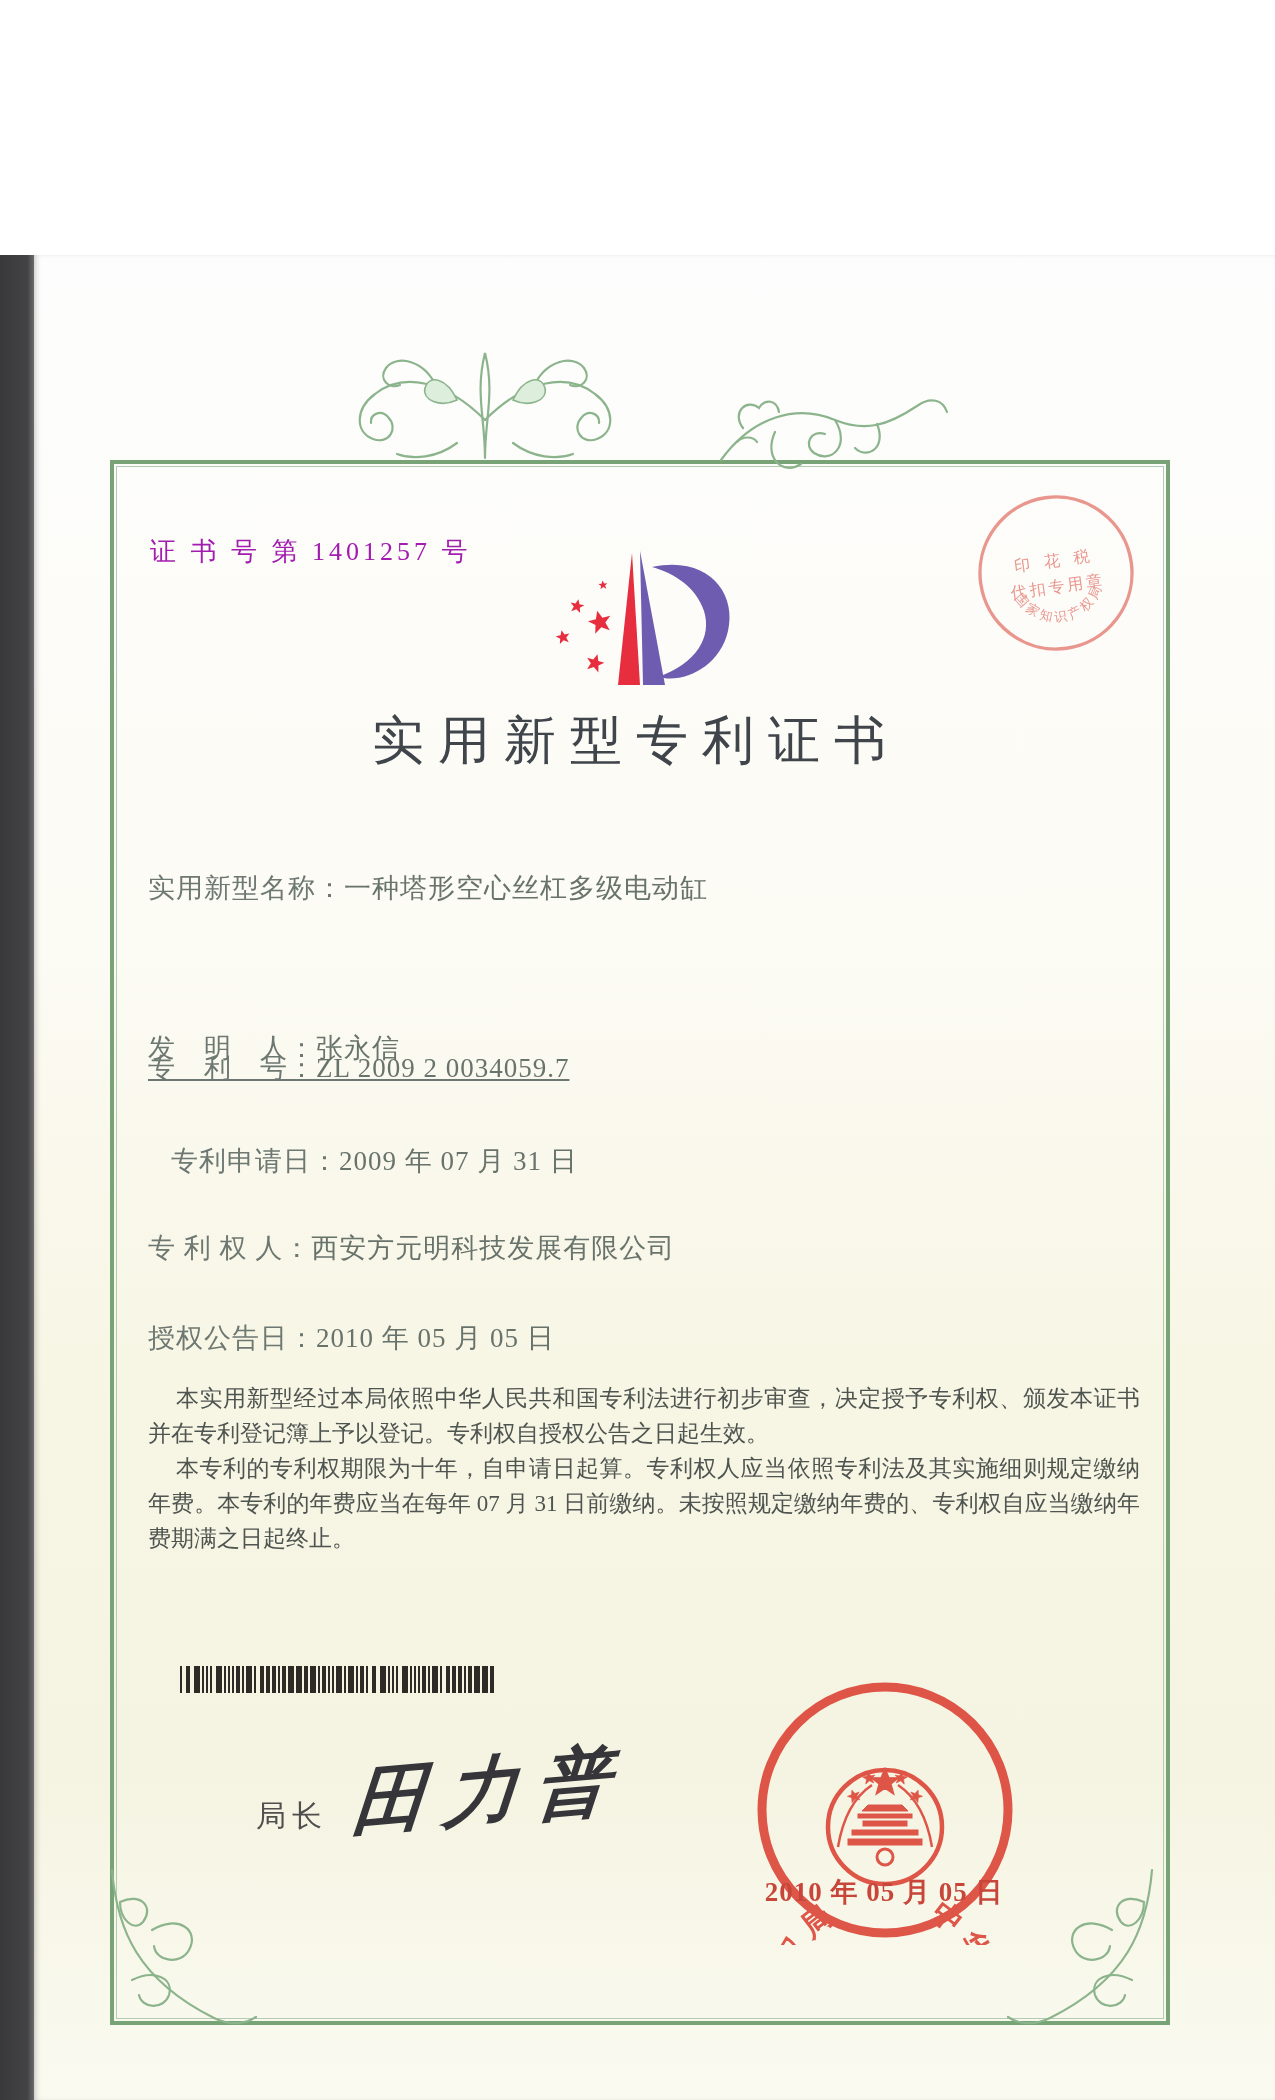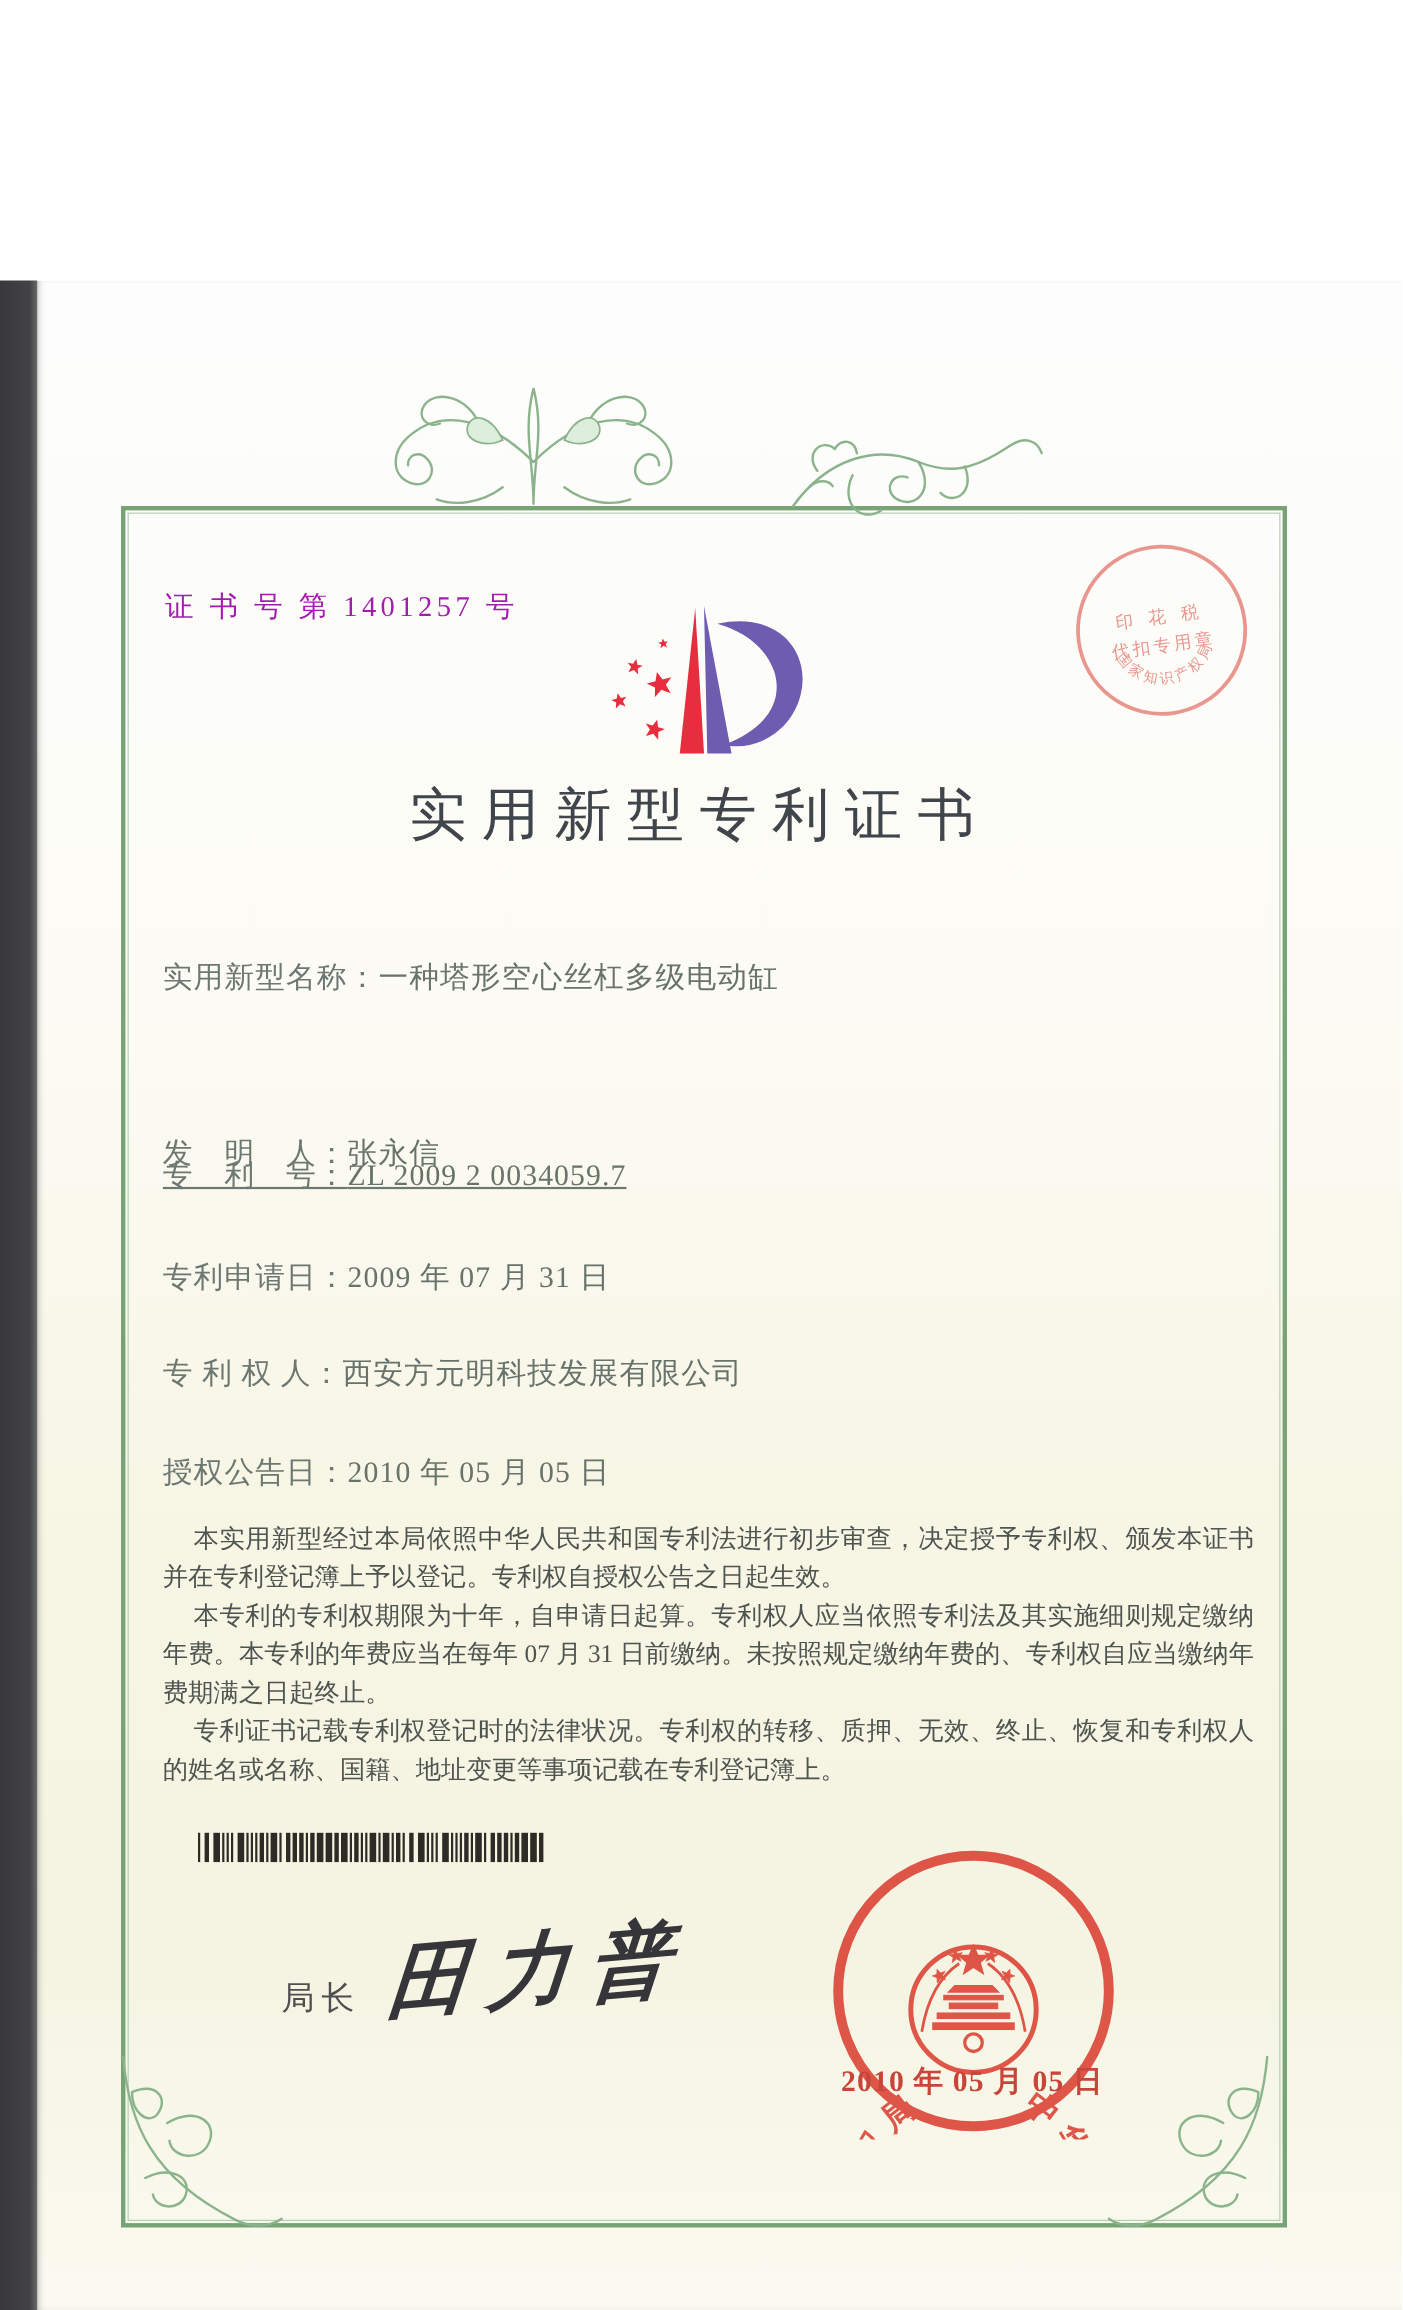--- a/index.html
+++ b/index.html
@@ -137,34 +137,33 @@
 
   <div class="abs field" style="top:870px;">
     <span>实用新型名称：</span><span class="val">一种塔形空心丝杠多级电动缸</span>
   </div>
   <div class="abs field" style="top:985px;margin-top:45px;">
     <span>发　明　人：</span><span class="val">张永信</span>
   </div>
   <div class="abs field" style="top:1050px;text-decoration:underline;">
     <span>专　利　号：</span><span class="val">ZL 2009 2 0034059.7</span>
   </div>
-  <div class="abs field" style="top:1143px;">
+  <div class="abs field" style="top:1143px;margin-left:23px;">
     <span>专利申请日：</span><span class="val">2009 年 07 月 31 日</span>
   </div>
   <div class="abs field" style="top:1230px;">
     <span>专 利 权 人：</span><span class="val">西安方元明科技发展有限公司</span>
   </div>
   <div class="abs field" style="top:1320px;">
     <span>授权公告日：</span><span class="val">2010 年 05 月 05 日</span>
   </div>
 
   <div class="abs body-text">
     <p>本实用新型经过本局依照中华人民共和国专利法进行初步审查，决定授予专利权、颁发本证书并在专利登记簿上予以登记。专利权自授权公告之日起生效。</p>
     <p>本专利的专利权期限为十年，自申请日起算。专利权人应当依照专利法及其实施细则规定缴纳年费。本专利的年费应当在每年 07 月 31 日前缴纳。未按照规定缴纳年费的、专利权自应当缴纳年费期满之日起终止。</p>
-    <p>专利证书记载专利权登记时的法律状况。专利权的转移、质押、无效、终止、恢复和专利权人的姓名或名称、国籍、地址变更等事项记载在专利登记簿上。</p>
   </div>
 
   <div class="abs barcode"><i style="width:2px;margin-right:4px"></i><i style="width:4px;margin-right:4px"></i><i style="width:6px;margin-right:2px"></i><i style="width:2px;margin-right:2px"></i><i style="width:2px;margin-right:2px"></i><i style="width:2px;margin-right:4px"></i><i style="width:6px;margin-right:2px"></i><i style="width:2px;margin-right:2px"></i><i style="width:2px;margin-right:2px"></i><i style="width:2px;margin-right:2px"></i><i style="width:4px;margin-right:2px"></i><i style="width:2px;margin-right:2px"></i><i style="width:6px;margin-right:2px"></i><i style="width:2px;margin-right:4px"></i><i style="width:4px;margin-right:2px"></i><i style="width:4px;margin-right:2px"></i><i style="width:4px;margin-right:2px"></i><i style="width:2px;margin-right:2px"></i><i style="width:4px;margin-right:2px"></i><i style="width:6px;margin-right:2px"></i><i style="width:6px;margin-right:2px"></i><i style="width:4px;margin-right:2px"></i><i style="width:6px;margin-right:2px"></i><i style="width:2px;margin-right:2px"></i><i style="width:4px;margin-right:2px"></i><i style="width:2px;margin-right:2px"></i><i style="width:2px;margin-right:2px"></i><i style="width:6px;margin-right:2px"></i><i style="width:2px;margin-right:2px"></i><i style="width:6px;margin-right:2px"></i><i style="width:2px;margin-right:2px"></i><i style="width:4px;margin-right:2px"></i><i style="width:2px;margin-right:4px"></i><i style="width:4px;margin-right:4px"></i><i style="width:6px;margin-right:2px"></i><i style="width:2px;margin-right:2px"></i><i style="width:2px;margin-right:2px"></i><i style="width:2px;margin-right:4px"></i><i style="width:6px;margin-right:2px"></i><i style="width:2px;margin-right:2px"></i><i style="width:2px;margin-right:2px"></i><i style="width:2px;margin-right:2px"></i><i style="width:4px;margin-right:2px"></i><i style="width:2px;margin-right:2px"></i><i style="width:6px;margin-right:2px"></i><i style="width:2px;margin-right:4px"></i><i style="width:4px;margin-right:2px"></i><i style="width:4px;margin-right:2px"></i><i style="width:4px;margin-right:2px"></i><i style="width:2px;margin-right:2px"></i><i style="width:4px;margin-right:2px"></i><i style="width:6px;margin-right:2px"></i><i style="width:6px;margin-right:2px"></i><i style="width:4px;margin-right:2px"></i></div>
 
   <div class="abs director">局长</div>
   <div class="abs signature">田力普</div>
 
   <svg class="abs" style="left:750px;top:1675px;opacity:.93;z-index:5;" width="270" height="270" viewBox="0 0 270 270">
     <circle cx="135" cy="135" r="123" fill="none" stroke="#dd4a3c" stroke-width="9"></circle>
     <defs>

